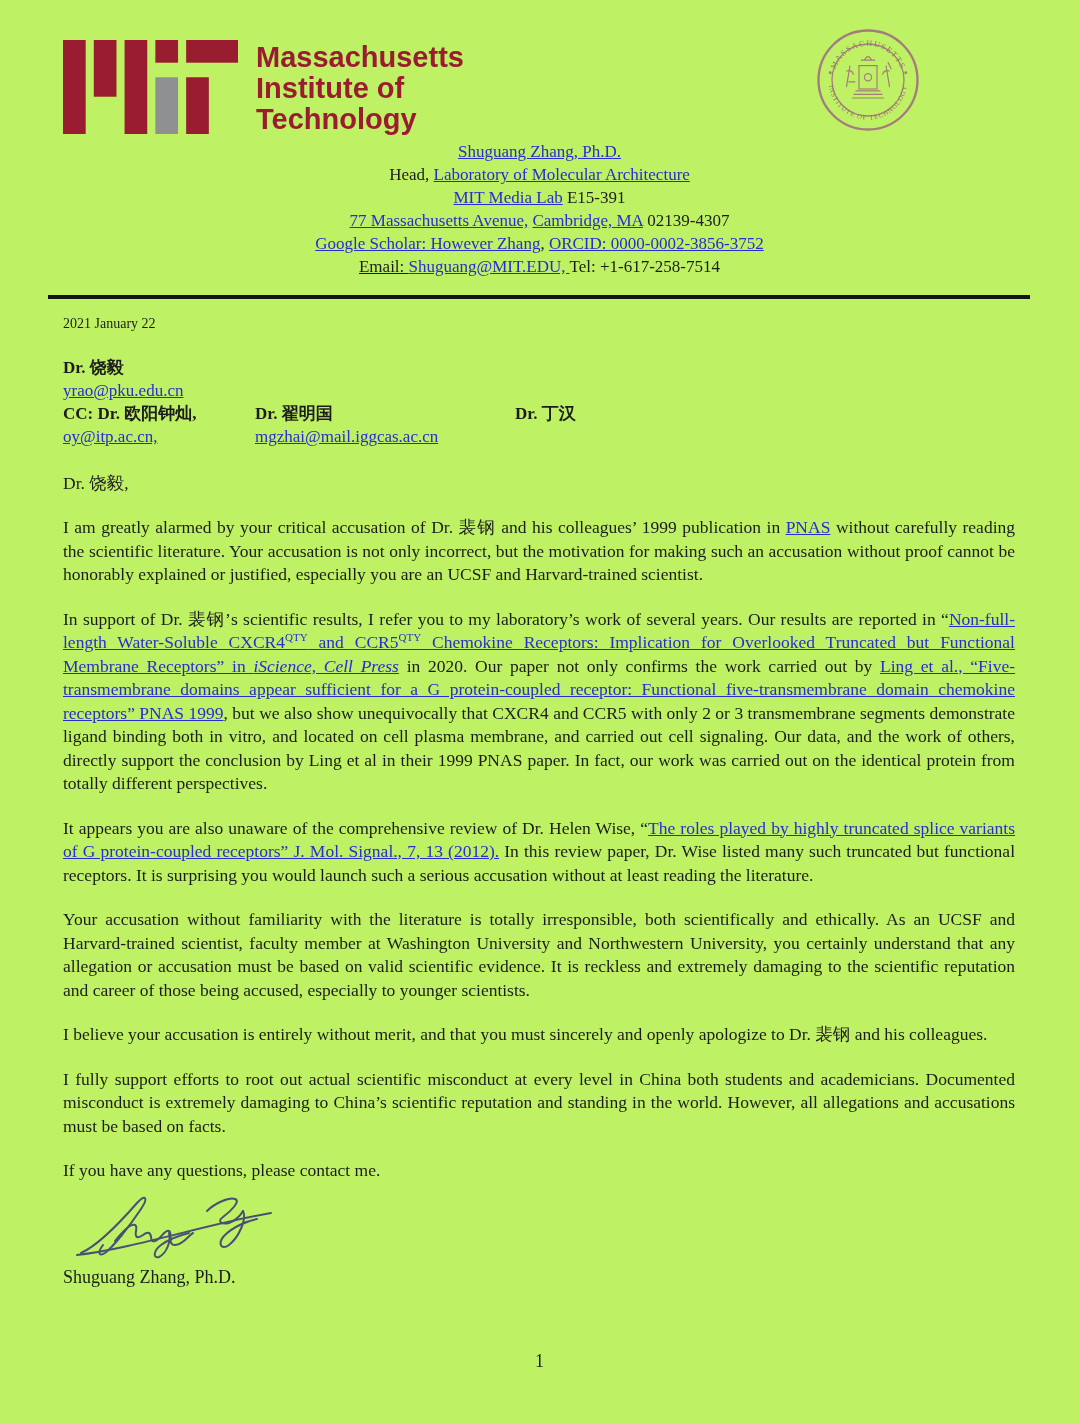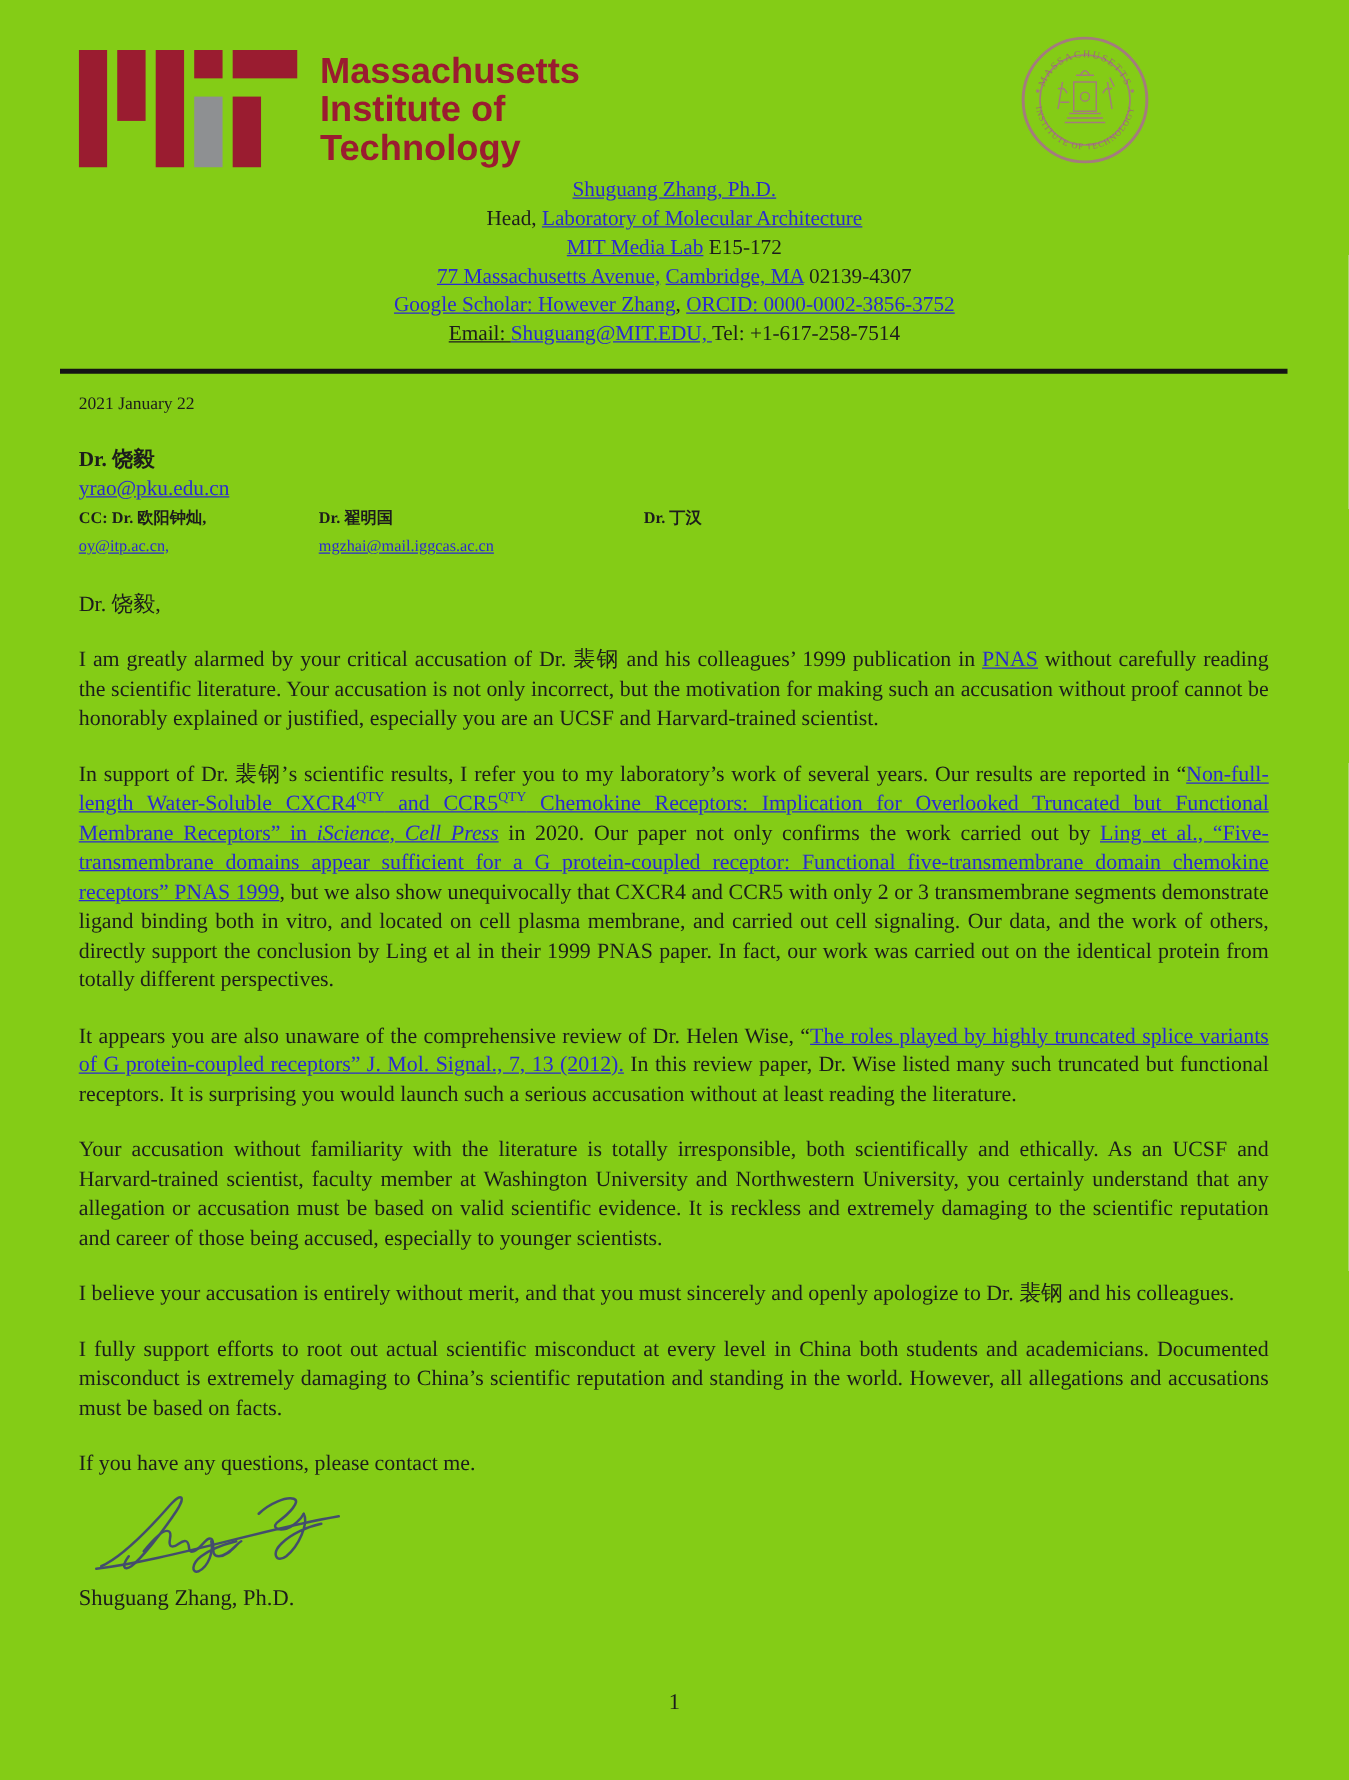--- a/index.html
+++ b/index.html
@@ -1,17 +1,17 @@
 <!DOCTYPE html>
 <html><head>
 <meta charset="utf-8">
 <style>
   html,body{margin:0;padding:0;background:#e8e8e8;}
   .page{
-    width:1079px;height:1424px;background:#84cc16;margin:0 auto;position:relative;
+    width:1079px;height:1424px;background:#bef264;margin:0 auto;position:relative;
     font-family:"Liberation Serif", serif;color:#1c1c1c;overflow:hidden;
   }
   .content{padding:0 64px 0 63px;}
   
   .logo-row{display:flex;align-items:flex-start;padding-top:40px;margin-left:63px;}
   .mit-logo{width:175px;height:94px;flex:0 0 auto;}
   .wordmark{
     margin-left:18px;margin-top:2px;
     font-family:"Liberation Sans", sans-serif;font-weight:bold;
     font-size:29px;line-height:31px;color:#9a1c30;letter-spacing:0;
@@ -21,21 +21,21 @@
   
   .lk{color:#2b2bd0;text-decoration:underline;}
   .u{text-decoration:underline;}
   .b{font-weight:bold;}
   .it{font-style:italic;}
   sup{font-size:11px;line-height:0;}
   .rule{height:4px;background:#141414;margin:17px 0 0 -15px;width:982px;}
   
   .date{margin-top:17px;font-size:14px;}
   .addr{margin-top:24px;font-size:17px;line-height:23px;}
-  .cc-grid{display:grid;grid-template-columns:192px 260px auto;font-size:13px;line-height:23px;}
+  .cc-grid{display:grid;grid-template-columns:192px 260px auto;font-size:17px;line-height:23px;}
   .greeting{margin-top:23px;font-size:17.5px;}
   .para{margin:21px 0 0 0;font-size:17.5px;line-height:23.5px;text-align:justify;}
   .sig{margin-top:6px;margin-left:8px;width:230px;height:72px;}
   .signame{font-size:18px;margin-top:2px;}
   .pagenum{position:absolute;bottom:52px;left:0;width:100%;text-align:center;font-size:18px;}
 </style>
 </head>
 <body>
 
 <div class="page">
@@ -79,21 +79,21 @@
       <path d="M46,72 H74 M44,76 H76 M42,80 H78"></path>
       <path d="M52,38 h16 M56,38 q4,-8 8,0"></path>
       <path d="M40,44 q-2,12 -4,24 M36,50 q6,-2 8,4 M38,62 h8"></path>
       <path d="M80,44 q2,12 4,24 M84,50 q-6,-2 -8,4 M82,40 l4,8"></path>
     </g>
   </svg>
 
   <div class="contact">
     <div><span class="lk">Shuguang Zhang, Ph.D.</span></div>
     <div><span>Head, </span><span class="lk">Laboratory of Molecular Architecture</span></div>
-    <div><span class="lk">MIT Media Lab</span><span> E15-172</span></div>
+    <div><span class="lk">MIT Media Lab</span><span> E15-391</span></div>
     <div><span class="lk">77 Massachusetts Avenue,</span><span> </span><span class="lk">Cambridge, MA</span><span> 02139-4307</span></div>
     <div><span class="lk">Google Scholar: However Zhang</span><span>, </span><span class="lk">ORCID: 0000-0002-3856-3752</span></div>
     <div><span class="u">Email: </span><span class="lk">Shuguang@MIT.EDU, </span><span>Tel: +1-617-258-7514</span></div>
   </div>
 
   <div class="content">
     <div class="rule"></div>
 
     <div class="date">2021 January 22</div>
 

